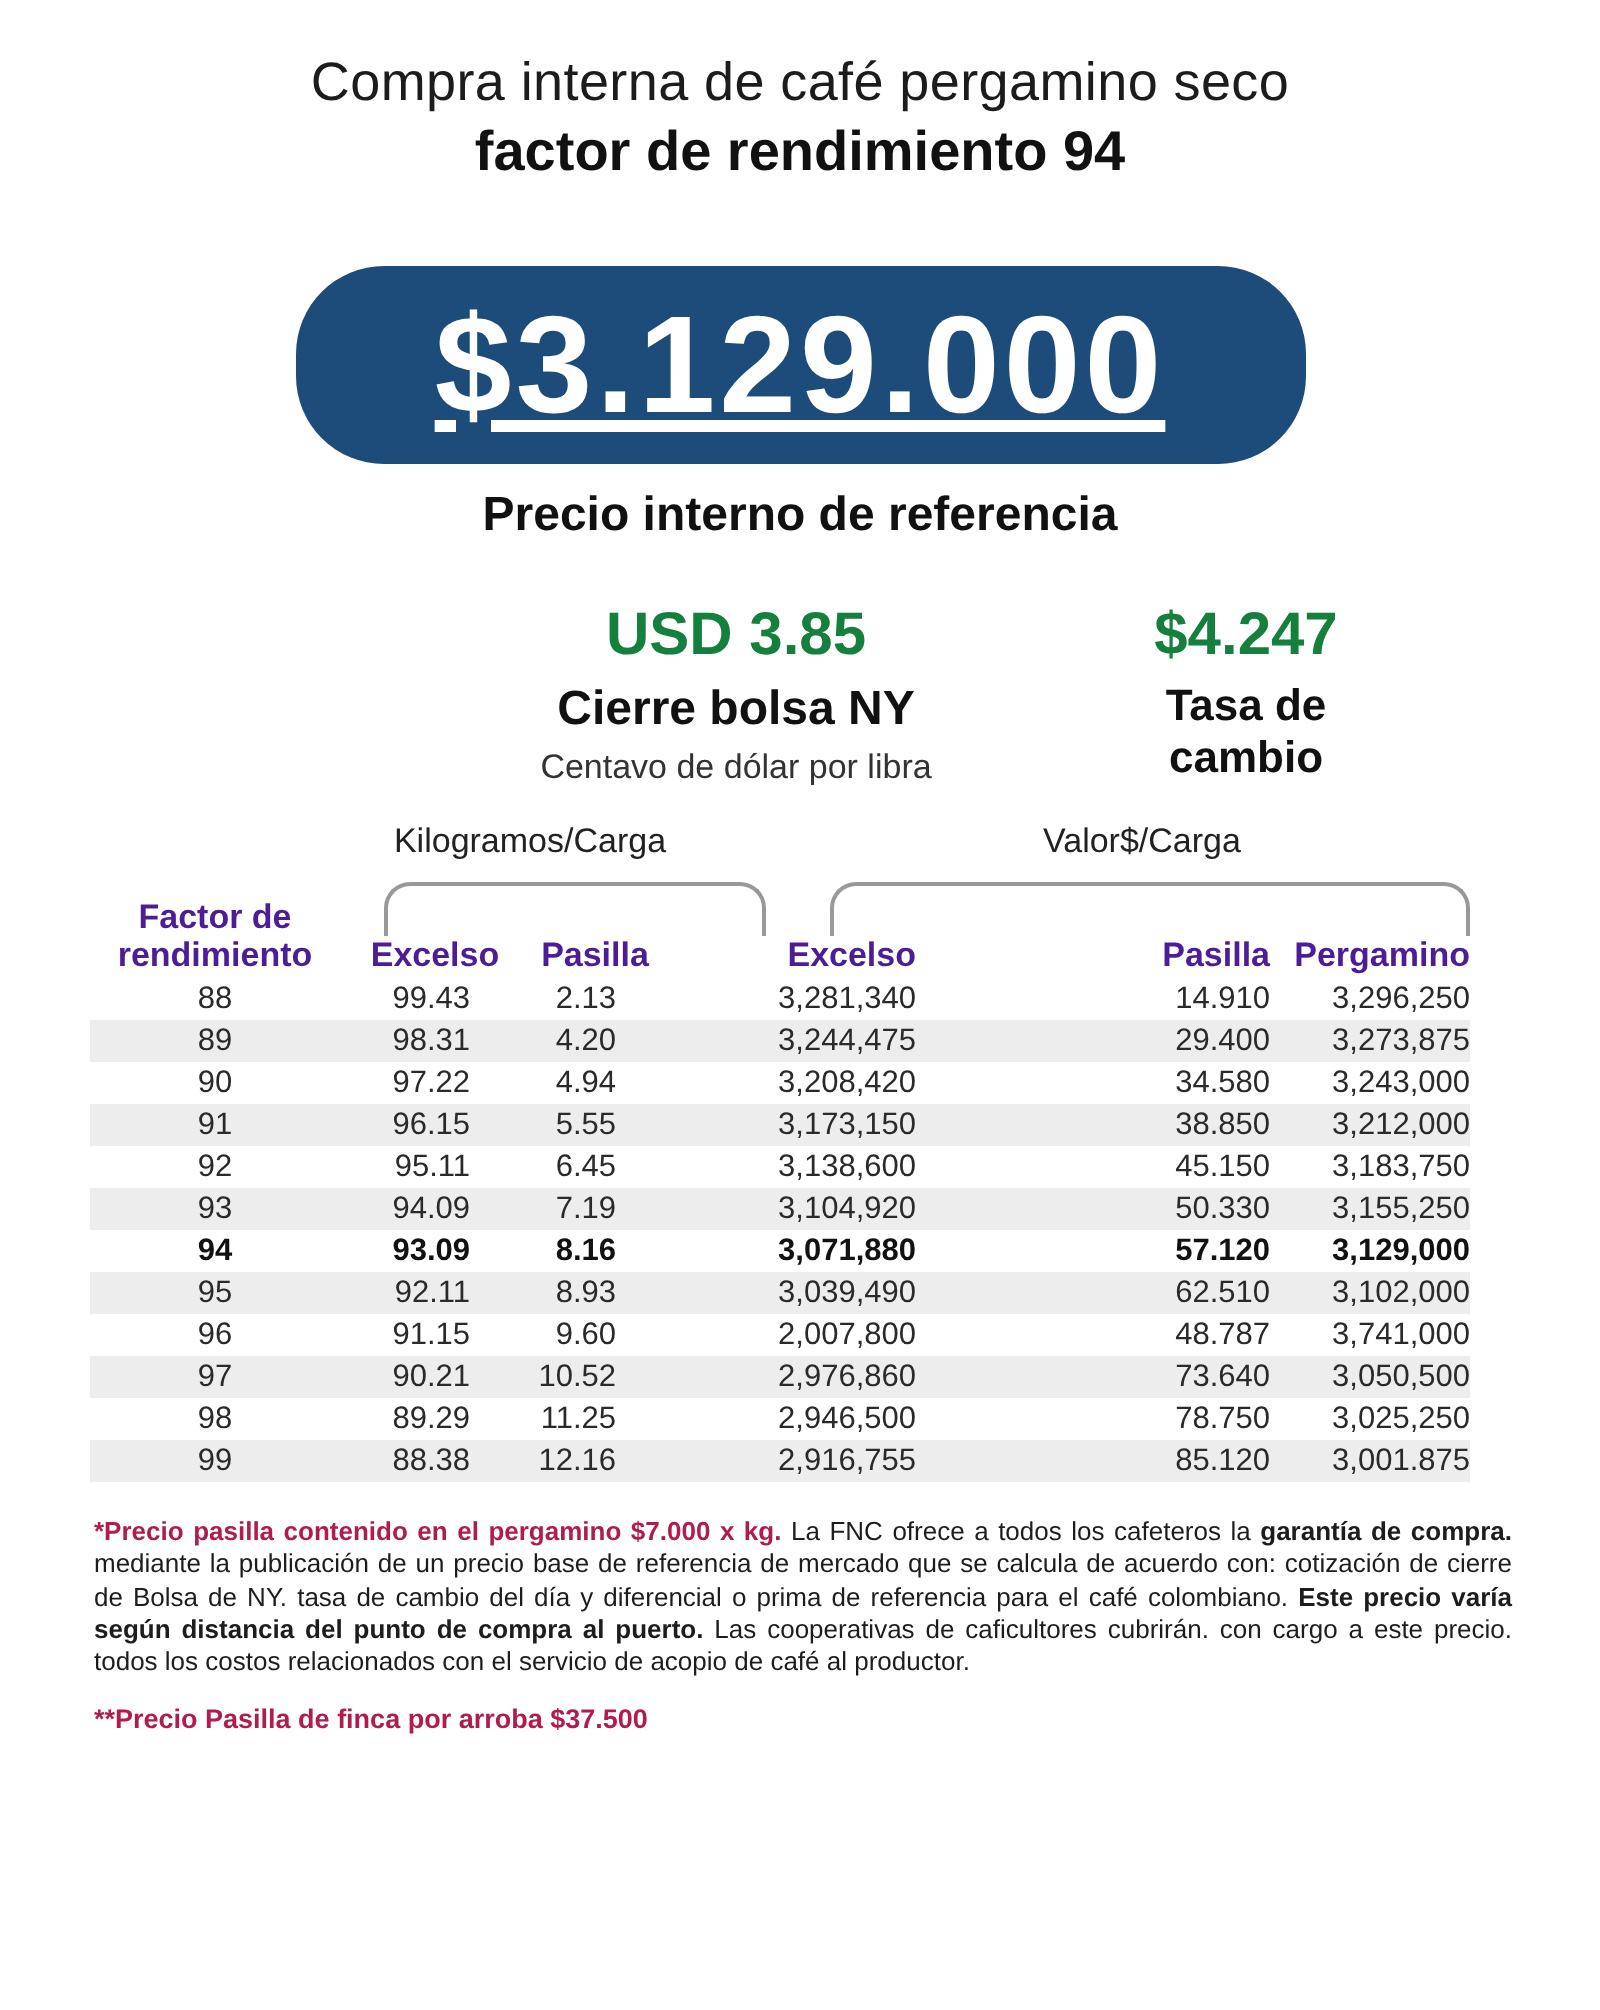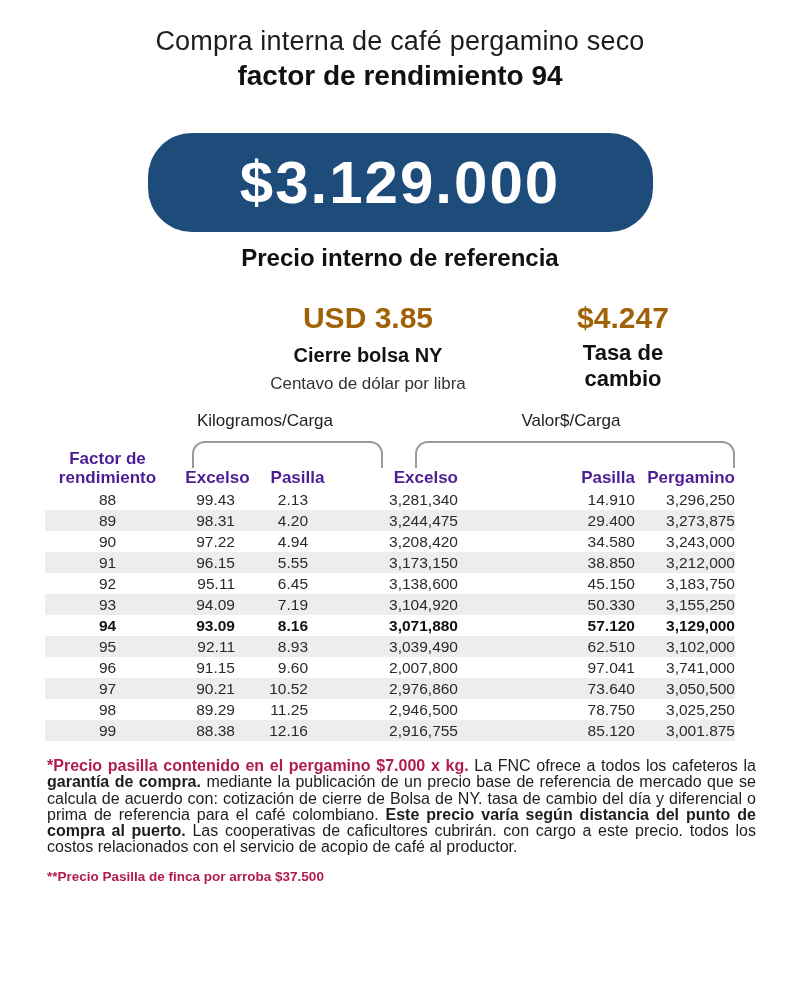--- a/index.html
+++ b/index.html
@@ -20,37 +20,37 @@
 
   
   .badge {
     width: 505px; height: 99px;
     margin: 39px auto 0 auto;
     background: #1e4c7a;
     border-radius: 44px;
     display: flex; align-items: center; justify-content: center;
   }
   .badge-amount {
-    color: #ffffff; font-size: 60px; font-weight: 800; letter-spacing: 2px;
+    color: #ffffff; font-size: 69px; font-weight: 800; letter-spacing: 2px; text-decoration: underline;
   }
   .badge-caption {
     margin-top: 12px; text-align: center;
     font-size: 24px; font-weight: 800; color: #111;
   }
 
   
   .metrics {
     margin-top: 28px;
     display: flex; justify-content: center; align-items: flex-start;
   }
   .metric { text-align: center; }
   .metric-ny { width: 300px; margin-left: 146px; }
   .metric-fx { width: 210px; margin-left: 0px; }
-  .metric-value { font-size: 30px; font-weight: 800; color: #a16207; line-height: 36px; }
-  .metric-label { font-size: 20px; font-weight: 800; color: #111; line-height: 30px; margin-top: 4px; }
+  .metric-value { font-size: 30px; font-weight: 800; color: #15803d; line-height: 36px; }
+  .metric-label { font-size: 24px; font-weight: 800; color: #111; line-height: 30px; margin-top: 4px; }
   .metric-label.fx { font-size: 22px; line-height: 26px; width: 130px; margin-left: auto; margin-right: auto; }
   .metric-sublabel { font-size: 17px; font-weight: 400; color: #333; line-height: 22px; margin-top: 3px; }
 
   
   .section-title {
     margin: 70px 0 0 47px;
     font-size: 19px; font-weight: 800; letter-spacing: 0.1px; color: #161616;
   }
 
   
@@ -87,21 +87,21 @@
   .cell.c0 { text-align: center; }
   .cell.c1 { text-align: right; padding-right: 30px; }
   .cell.c2 { text-align: right; padding-right: 22px; }
   .cell.c3 { text-align: right; padding-right: 2px; }
   .cell.c4 { text-align: right; padding-right: 0; }
   .cell.c5 { text-align: right; }
 
   
   .footnote {
     margin: 17px 44px 0 47px;
-    font-size: 16px; line-height: 16.3px;
+    font-size: 13px; line-height: 16.3px;
     text-align: justify; color: #1d1d1d;
   }
   .footnote .crimson-bold { color: #b01d4c; font-weight: 700; }
   .footnote .bold { font-weight: 700; }
   .footnote .normal { font-weight: 400; }
   .footnote2 {
     margin: 13px 0 0 47px;
     font-size: 13.5px; font-weight: 700; color: #b01d4c;
   }
 </style>
@@ -211,21 +211,21 @@
           <div class="cell c2">8.93</div>
           <div class="cell c3">3,039,490</div>
           <div class="cell c4">62.510</div>
           <div class="cell c5">3,102,000</div>
         </div>
         <div class="trow grid-row">
           <div class="cell c0">96</div>
           <div class="cell c1">91.15</div>
           <div class="cell c2">9.60</div>
           <div class="cell c3">2,007,800</div>
-          <div class="cell c4">97.041</div>
+          <div class="cell c4">48.787</div>
           <div class="cell c5">3,741,000</div>
         </div>
         <div class="trow grid-row alt">
           <div class="cell c0">97</div>
           <div class="cell c1">90.21</div>
           <div class="cell c2">10.52</div>
           <div class="cell c3">2,976,860</div>
           <div class="cell c4">73.640</div>
           <div class="cell c5">3,050,500</div>
         </div>

